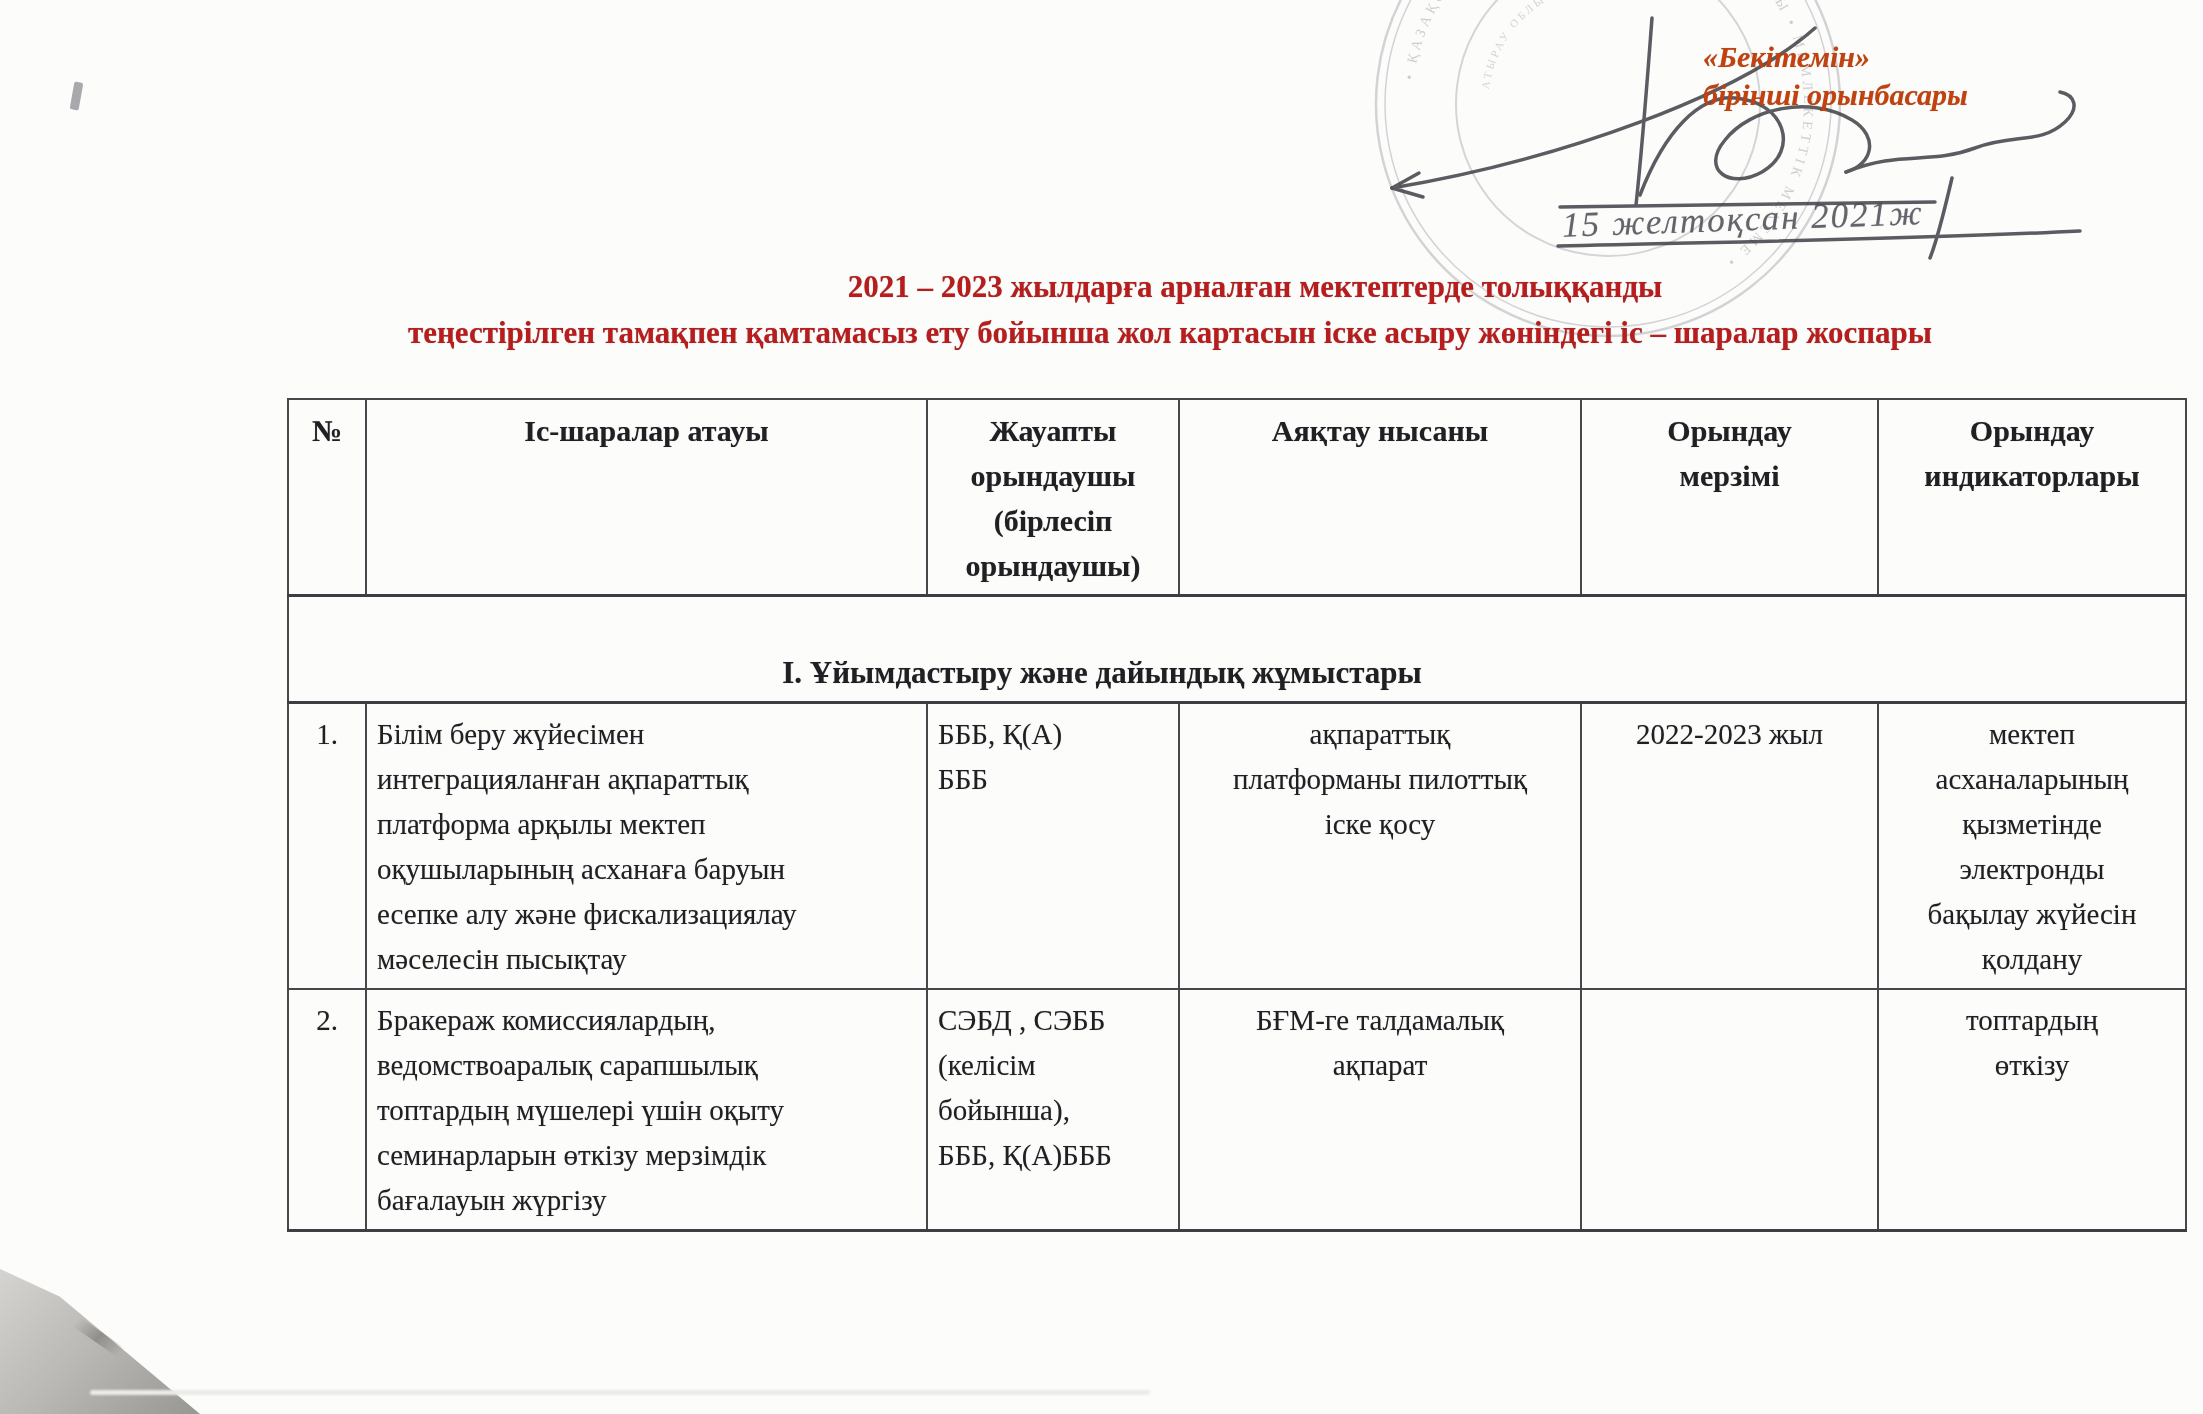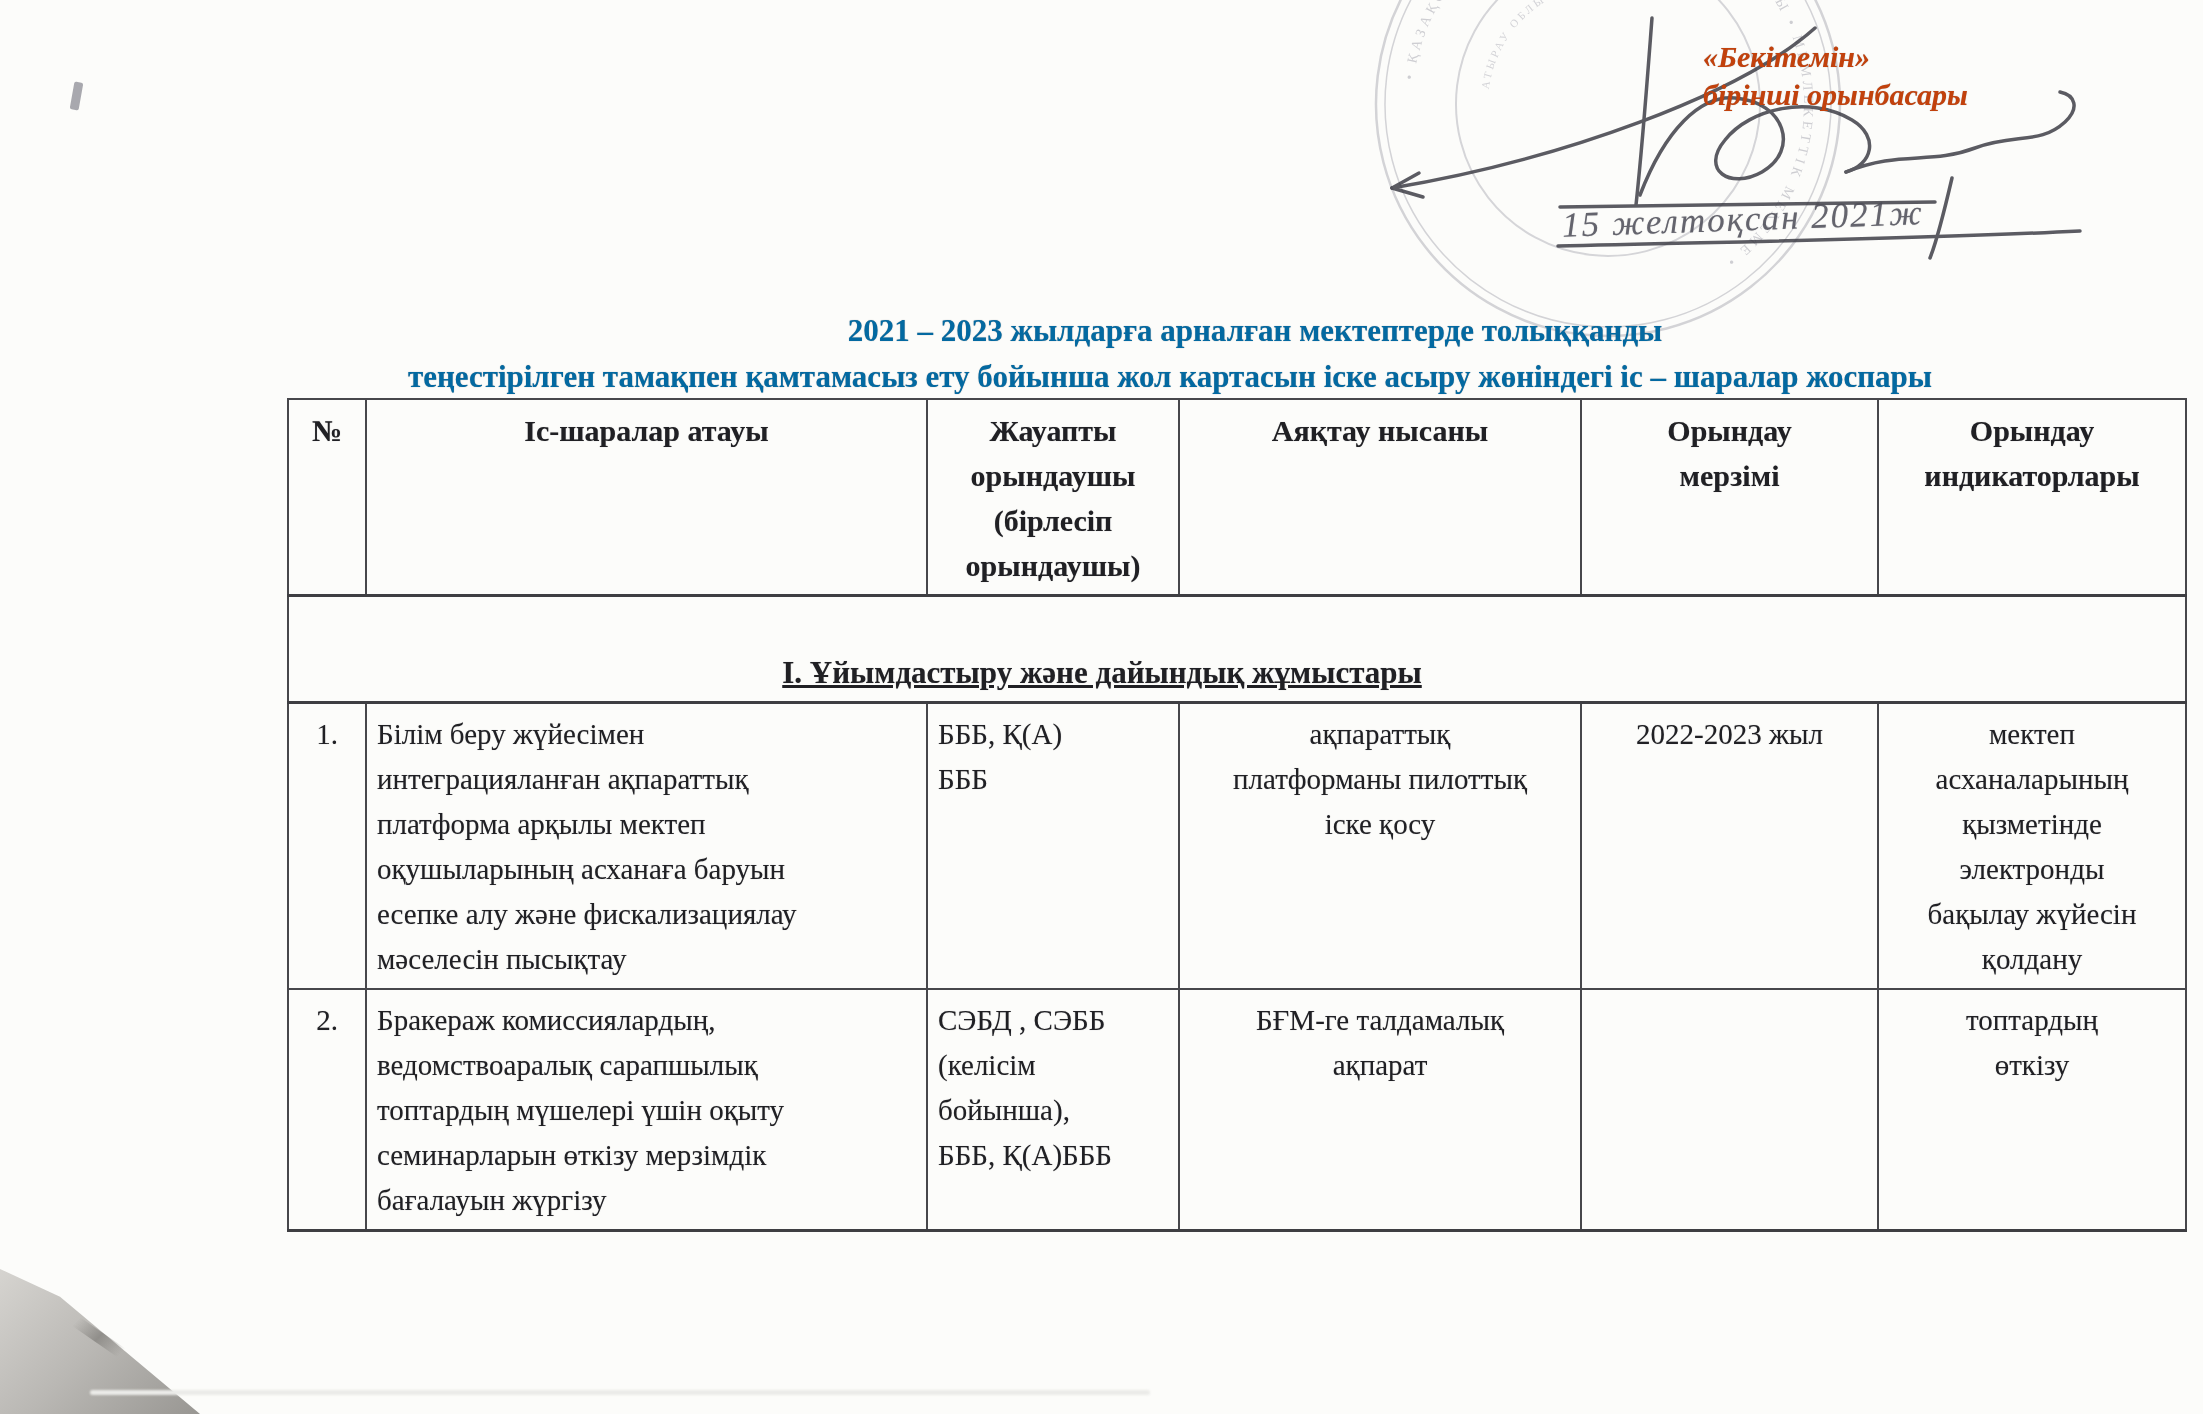--- a/index.html
+++ b/index.html
@@ -21,21 +21,21 @@
   .hand-date{
     position:absolute;left:1562px;top:196px;width:560px;
     font-size:35px;font-style:italic;color:#4a4a55;
     letter-spacing:2px;transform:rotate(-2deg);opacity:.85;
     text-shadow:0 0 1px rgba(60,60,70,.4);
   }
   
   .title{
     position:absolute;left:170px;top:264px;width:2000px;
     text-align:center;font-weight:bold;font-size:31px;line-height:46px;
-    color:#0369a1;text-shadow:0 0 1px rgba(20,20,25,.4);margin-top:44px;
+    color:#b91c1c;text-shadow:0 0 1px rgba(20,20,25,.4);
   }
   .title .t1{padding-left:170px;}
   
   table.plan{
     position:absolute;left:287px;top:398px;width:1898px;
     border-collapse:collapse;table-layout:fixed;
     font-size:29px;line-height:45px;color:#202024;
     text-shadow:0 0 1px rgba(30,30,35,.3);
   }
   table.plan td{
@@ -45,21 +45,21 @@
     white-space:pre-line;
     overflow:hidden;
   }
   td.hdr{font-weight:bold;text-align:center;font-size:30px;}
   td.c-num{text-align:center;padding-left:4px;padding-right:4px;}
   td.c-center{text-align:center;}
   tr.section-row td{
     border-top:3px solid #3e3e42;border-bottom:3px solid #3e3e42;
     font-weight:bold;font-size:31px;text-align:center;
   }
-  tr.section-row .shift{position:relative;right:135px;text-decoration:underline;}
+  tr.section-row .shift{position:relative;right:135px;}
   tr.last-row td{border-bottom:3px solid #3e3e42;}
   
   .fold{
     position:absolute;left:0;top:1228px;width:200px;height:186px;
     background:linear-gradient(135deg,#dbd9d5 0%,#b6b4b0 55%,#93918d 100%);
     clip-path:polygon(0 22%,30% 37%,100% 100%,0 100%);
     opacity:.95;
   }
   .fold-edge{
     position:absolute;left:0;top:1244px;width:208px;height:176px;

